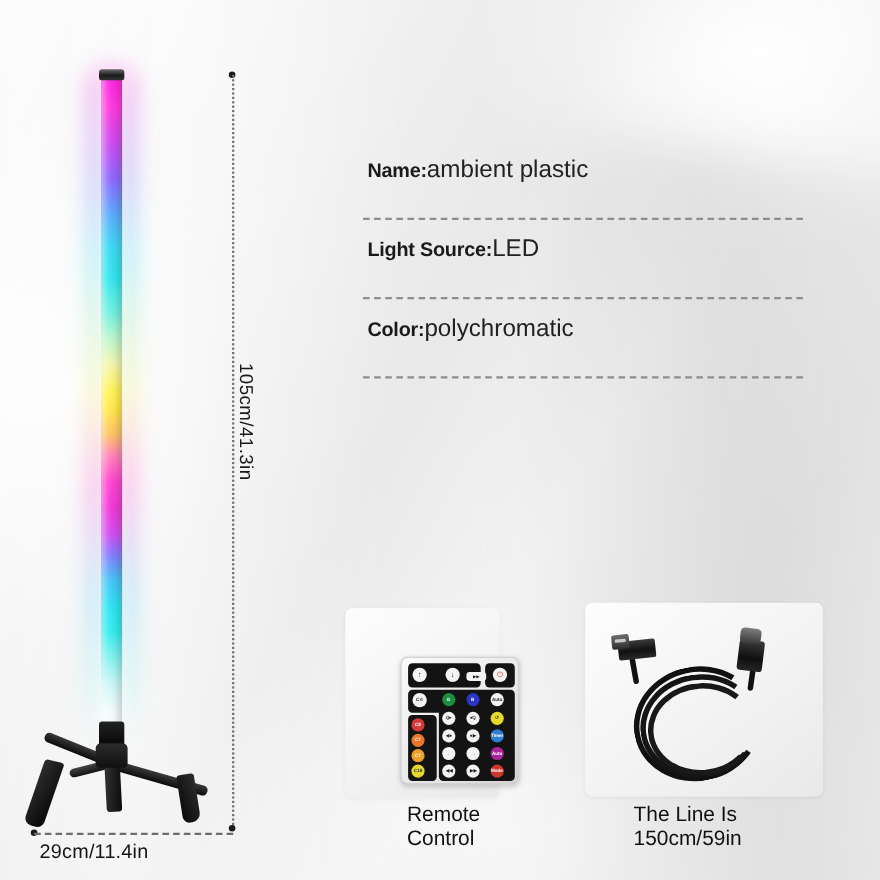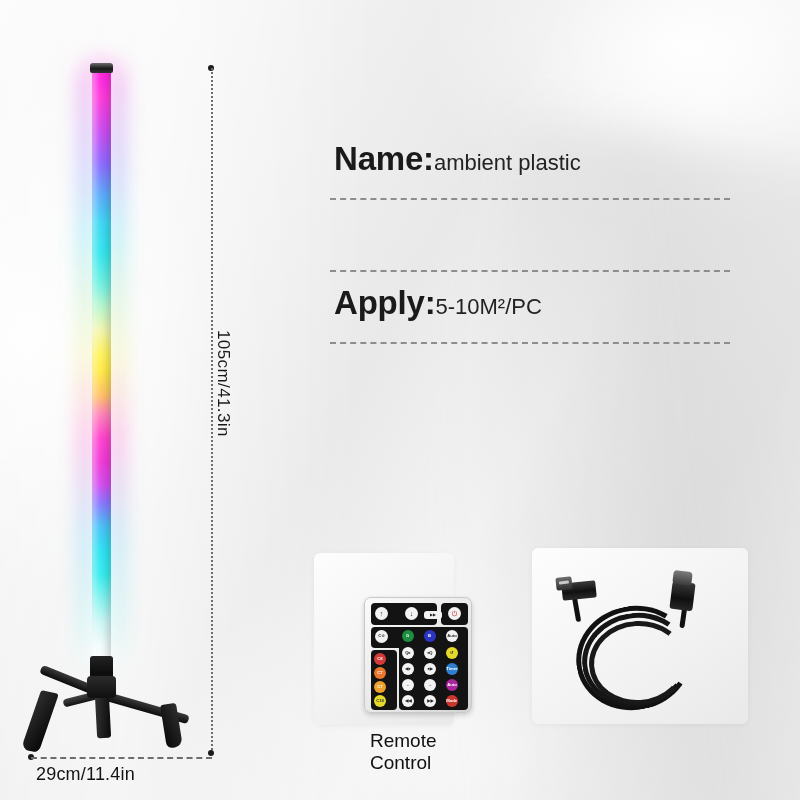--- a/index.html
+++ b/index.html
@@ -128,21 +128,21 @@
     color:#fff;font-size:26px;font-weight:bold;letter-spacing:.6px;
     text-shadow:0 1px 2px rgba(0,0,0,.18);
   }
 
   
   #spec-list{position:absolute;left:330px;top:128px;width:400px;}
   .spec-row{height:72px;position:relative;}
   .spec-text{
     position:absolute;left:4px;top:12px;font-size:23px;color:#1a1a1a;white-space:nowrap;
   }
-  .spec-key{font-weight:bold;font-size:33px;letter-spacing:-.2px;}
+  .spec-key{font-weight:bold;font-size:18px;letter-spacing:-.2px;}
   .spec-val{font-weight:normal;font-size:22px;color:#222;}
   .spec-sep{
     position:absolute;left:0;bottom:0;width:400px;height:0;border-top:2px dashed #8d8d8d;
   }
 
   
   .card{
     position:absolute;border-radius:6px;
     background:linear-gradient(145deg,#fdfdfd 0%,#f3f3f3 55%,#e9e9e9 100%);
     box-shadow:0 1px 5px rgba(0,0,0,.05);
@@ -230,29 +230,30 @@
 
 
   <div id="spec-list">
 
     <div class="spec-row">
       <div class="spec-text"><span class="spec-key">Name</span><span class="spec-key">:</span><span class="spec-val">ambient plastic</span></div>
       <div class="spec-sep"></div>
     </div>
 
 
-
     <div class="spec-row">
+      <div class="spec-text"><span class="spec-key">Light Source</span><span class="spec-key">:</span><span class="spec-val">LED</span></div>
       <div class="spec-sep"></div>
     </div>
 
     <div class="spec-row">
-      <div class="spec-text"><span class="spec-key">Apply</span><span class="spec-key">:</span><span class="spec-val">5-10M²/PC</span></div>
+      <div class="spec-text"><span class="spec-key">Color</span><span class="spec-key">:</span><span class="spec-val">polychromatic</span></div>
       <div class="spec-sep"></div>
     </div>
+
 
   </div>
 
   <div class="card" id="card-remote"></div>
   <div class="card" id="card-cable"></div>
 
   <div id="remote">
     <div class="rm-panel rm-top"></div>
     <div class="rm-panel rm-pwr"></div>
     <div class="rm-panel rm-cstr"></div>
@@ -349,13 +350,15 @@
     <div class="usb-a"></div>
     <div class="usb-a-tip">
         <i></i>
       </div>
     <div class="usb-c"></div>
     <div class="usb-c-tip"></div>
   </div>
 
   <div class="caption" id="caption-remote">Remote
 Control</div>
+  <div class="caption" id="caption-cable">The Line Is
+150cm/59in</div>
 </div>
 
 </body></html>

